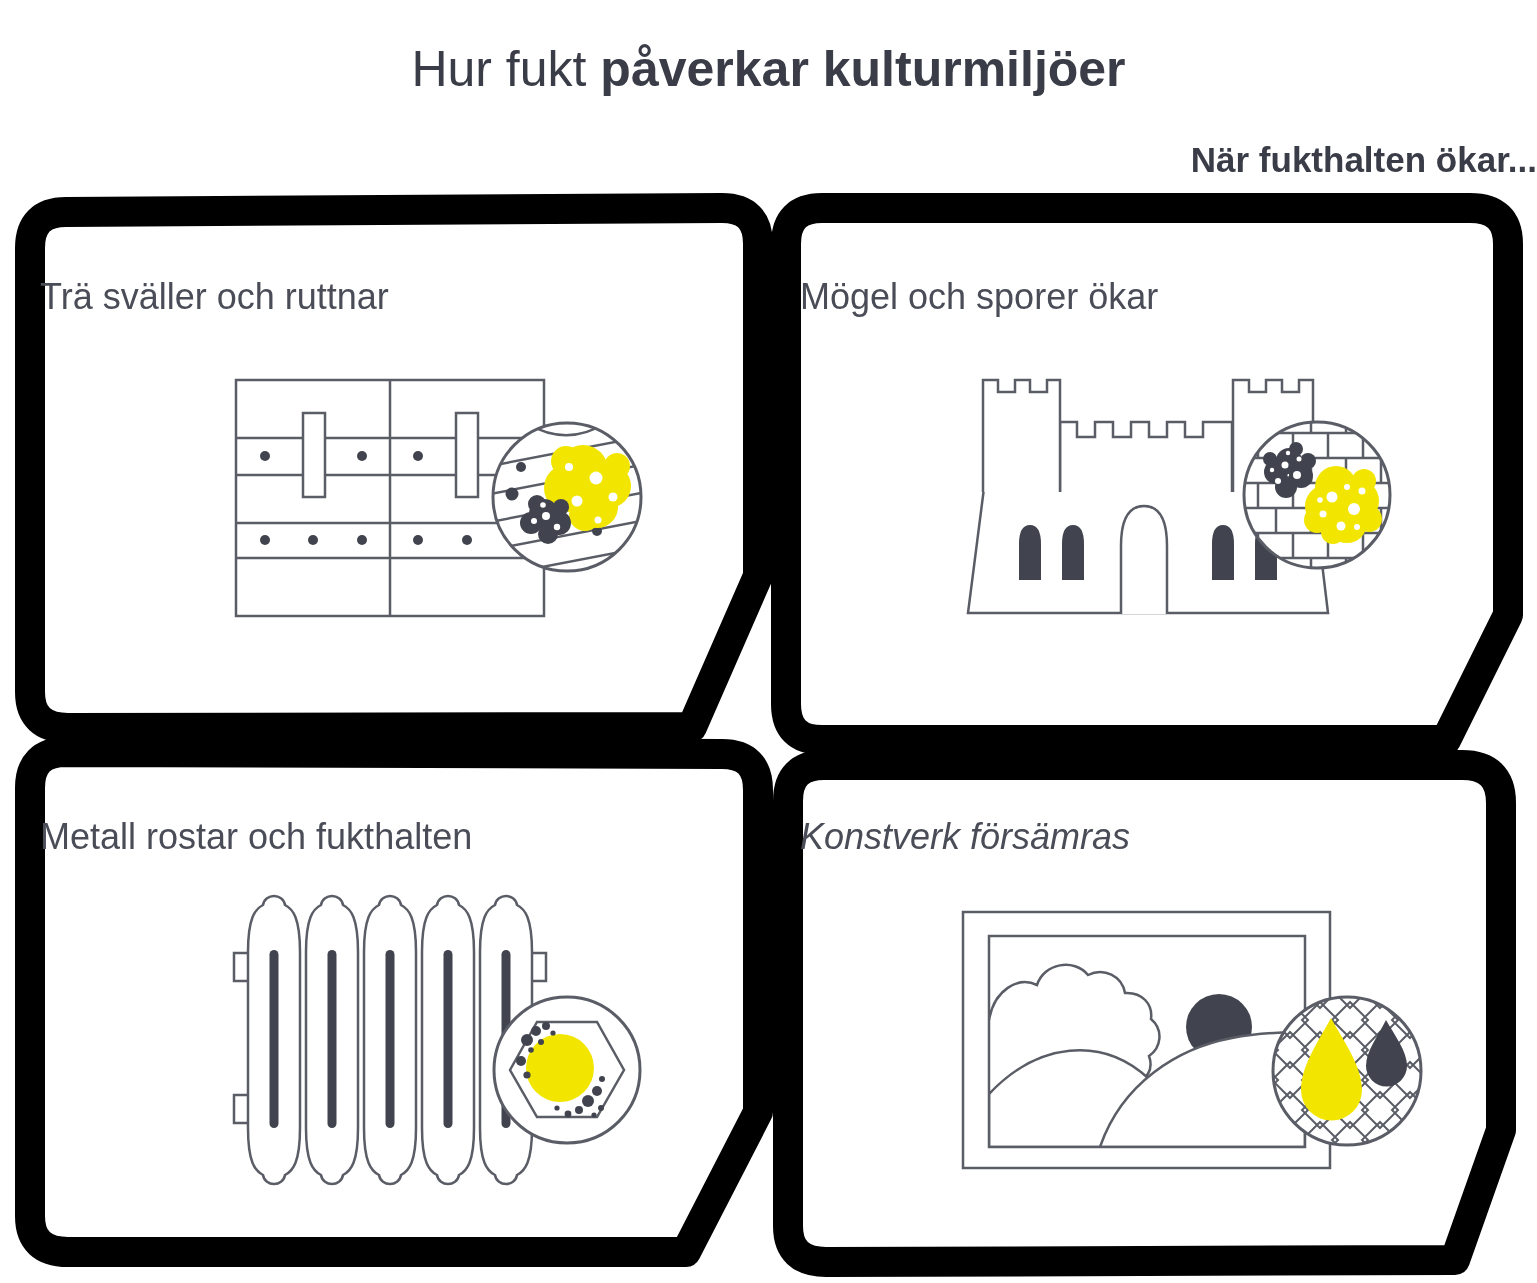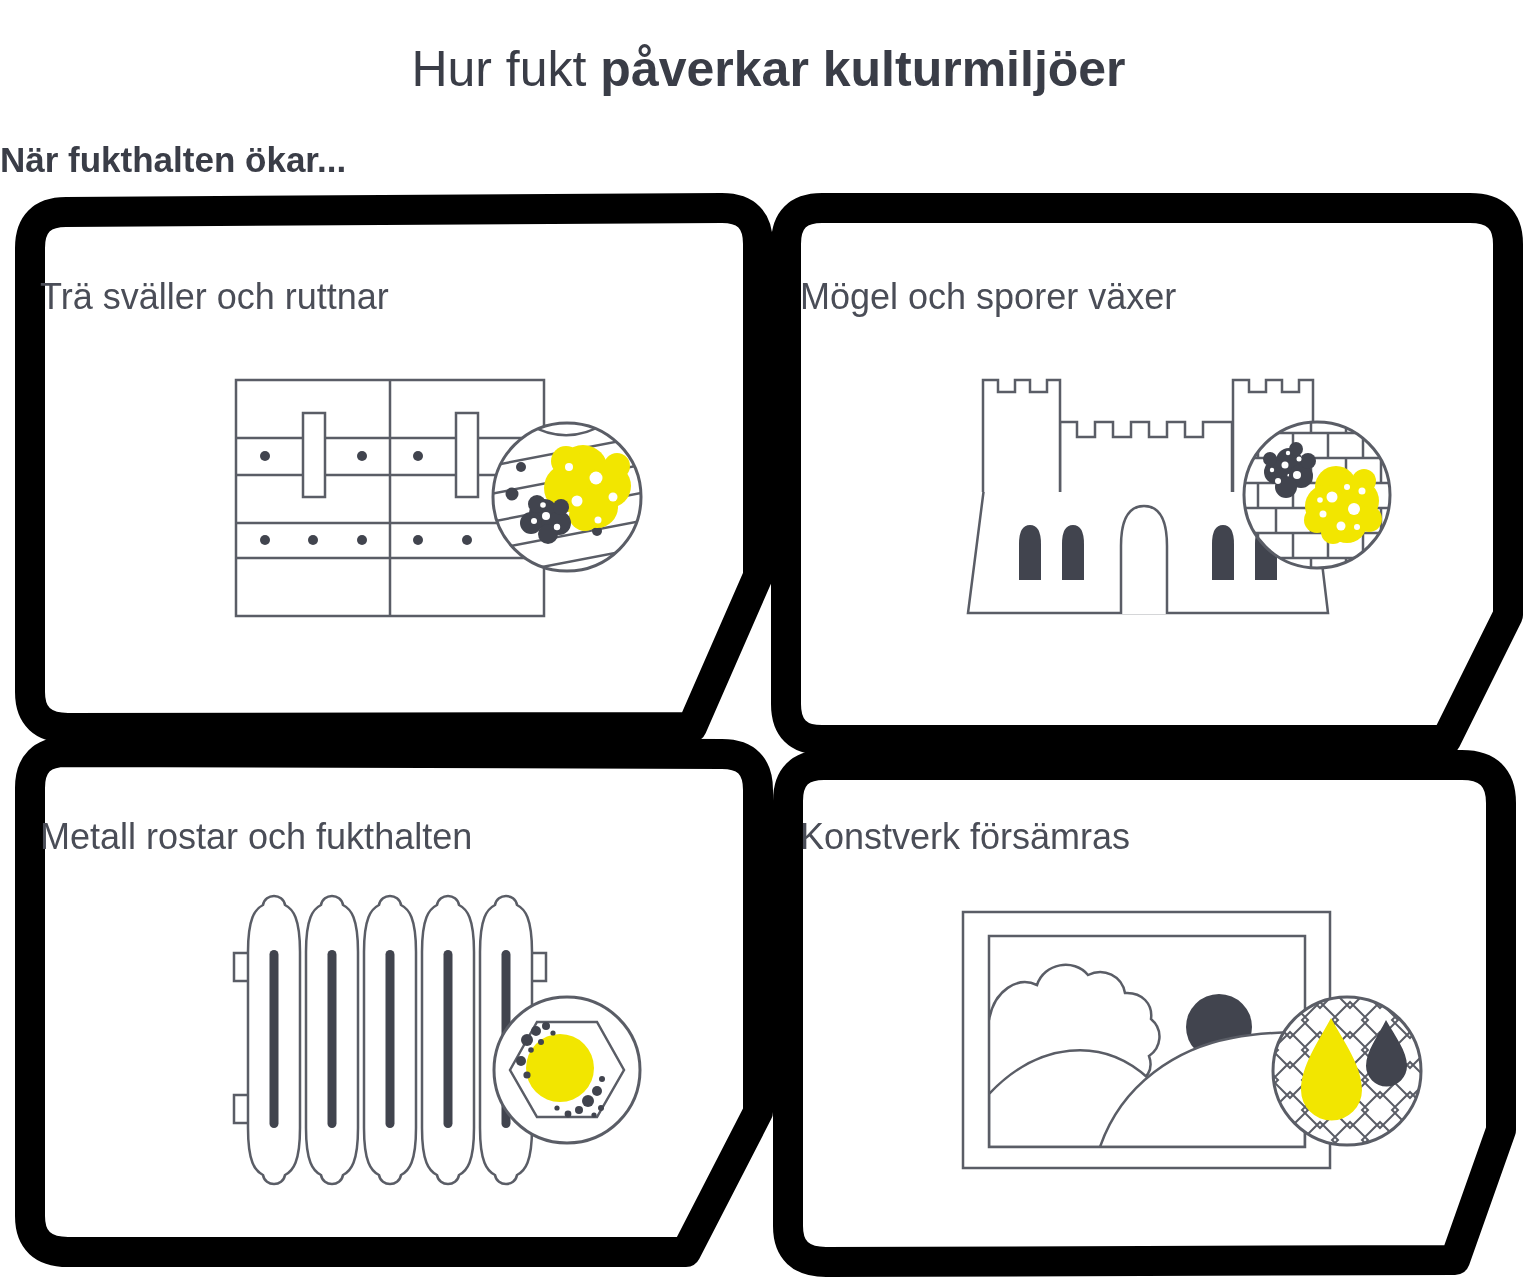--- a/index.html
+++ b/index.html
@@ -8,31 +8,31 @@
     background:var(--background,#ffffff);
     font-family:"Liberation Sans", sans-serif;
   }
   .main-title{
     position:absolute;left:0;top:40px;width:100%;text-align:center;
     font-size:50px;color:var(--title-color,#3a3d47);white-space:nowrap;
   }
   .main-title .light{font-weight:300;}
   .main-title .bold{font-weight:700;}
   .subtitle{
-    position:absolute;left:0;top:140px;width:100%;text-align:left;
+    position:absolute;left:0;top:140px;width:100%;text-align:right;
     font-size:35px;font-weight:700;color:var(--title-color,#3a3d47);white-space:nowrap;
   }
   .panel-label{
     position:absolute;text-align:left;font-size:36px;font-weight:300;
     color:var(--label-color,#4a4d57);white-space:nowrap;
   }
   #label-wood {left:40px; top:276px;width:700px;}
   #label-mold {left:800px;top:276px;width:692px;}
   #label-metal{left:40px; top:816px;width:700px;}
-  #label-art  {left:800px;top:816px;width:688px;}
+  #label-art  {left:800px;top:816px;width:688px;font-style:italic;}
   svg.artwork{position:absolute;left:0;top:0;}
   .frame{fill:#fff;stroke:var(--panel-border,#000);stroke-width:30;stroke-linejoin:round;}
   .ln {fill:#fff;stroke:var(--line-gray,#5a5d66);stroke-width:2.5;}
   .lnn{fill:none;stroke:var(--line-gray,#5a5d66);stroke-width:2.5;}
   .dk {fill:var(--ink-dark,#41444e);}
   .yw {fill:var(--accent-yellow,#f2e600);}
   .wh {fill:#ffffff;}
   .mag{fill:none;stroke:var(--line-gray,#5a5d66);stroke-width:3;}
 </style>
 </head>
@@ -259,17 +259,17 @@
         <rect class="wh" x="1272" y="996" width="152" height="152"></rect>
         <circle cx="1347" cy="1071" r="74" fill="url(#weave)"></circle>
         <path class="yw" d="M 1331 1018 C 1318 1042 1301 1066 1301 1090 A 30.5 30.5 0 0 0 1362 1090 C 1362 1066 1344 1042 1331 1018 Z"></path>
         <path class="dk" d="M 1386 1020 C 1378 1036 1366 1051 1366 1066 A 20.5 20.5 0 0 0 1407 1066 C 1407 1051 1395 1036 1386 1020 Z"></path>
       </g>
       <circle class="mag" cx="1347" cy="1071" r="74"></circle>
     </g>
   </svg>
 
   <div class="panel-label" id="label-wood">Trä sväller och ruttnar</div>
-  <div class="panel-label" id="label-mold">Mögel och sporer växer</div>
+  <div class="panel-label" id="label-mold">Mögel och sporer ökar</div>
   <div class="panel-label" id="label-metal">Metall rostar och fukthalten</div>
   <div class="panel-label" id="label-art">Konstverk försämras</div>
 
 </div>
 
 </body></html>

